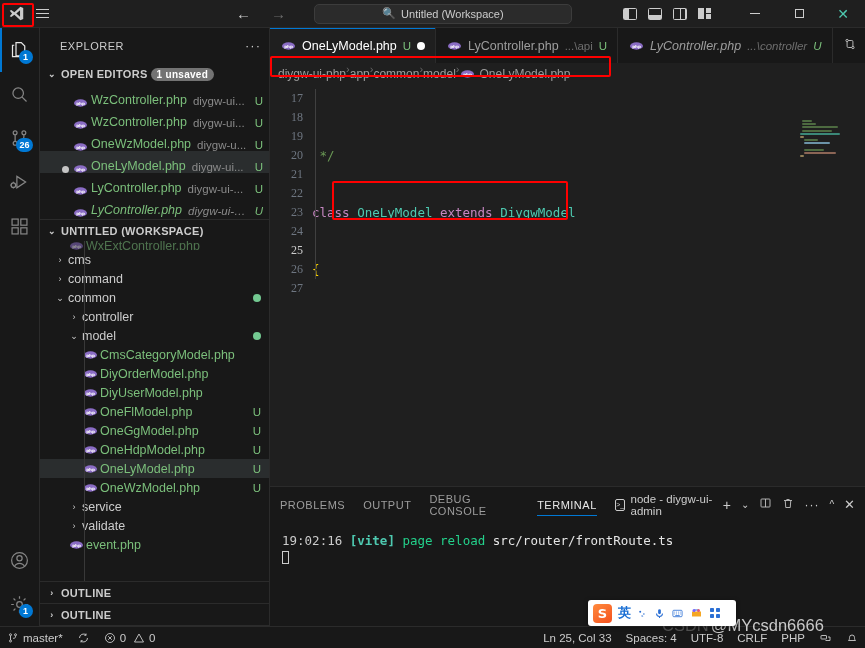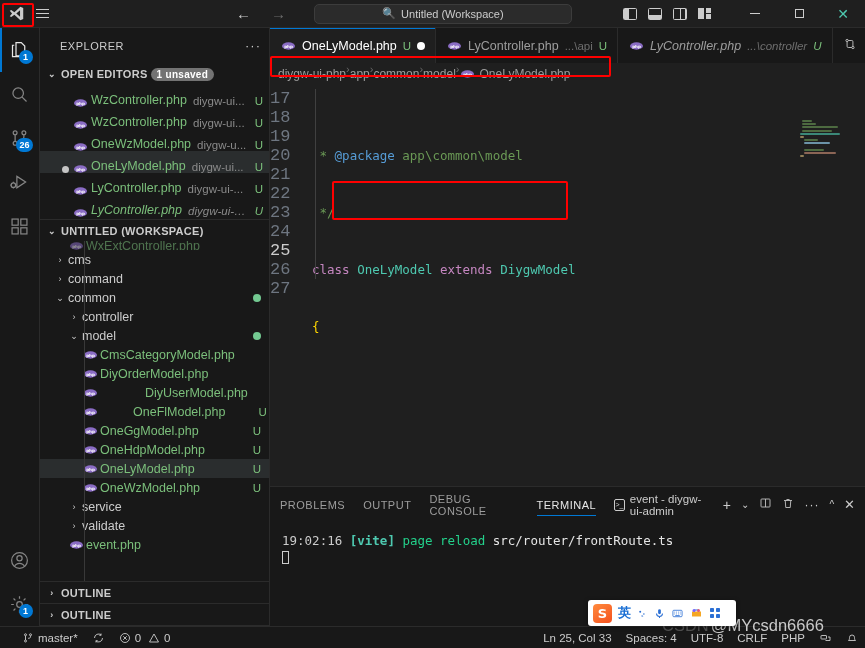--- a/index.html
+++ b/index.html
@@ -120,22 +120,22 @@
   .tab .tdesc{color:#6e6e6e;font-size:11.5px;}
   .tab .tu{color:#7bbf7b;font-size:11.5px;}
   .tab.italic .tname,.tab.italic .tdesc,.tab.italic .tu{font-style:italic;}
   .tab .tdot{width:8px;height:8px;border-radius:50%;background:#ffffff;display:block;}
   .tabactions{margin-left:auto;display:flex;align-items:center;gap:13px;padding:0 10px;color:#cccccc;}
   .breadcrumbs{
     height:22px;display:flex;padding-left:8px;gap:0;font-size:12px;color:#9d9d9d;background:#1f1f1f;flex:none;
   }
   .bc-sep{color:#6b6b6b;font-size:11px;}
   .editor{flex:1;display:flex;min-height:0;position:relative;background:#1f1f1f;overflow:hidden;}
-  .gutter{width:42px;flex:none;padding-right:9px;padding-top:4px;
-    font-family:Liberation Mono, monospace;font-size:17px;color:#6e7681;line-height:19px;}
+  .gutter{width:42px;flex:none;text-align:right;padding-right:9px;padding-top:4px;
+    font-family:Liberation Serif, serif;font-size:12px;color:#6e7681;line-height:19px;}
   .gutter .cur{color:#cccccc;}
   .codearea{flex:1;padding-top:4px;position:relative;font-family:"DejaVu Sans Mono",monospace;font-size:12.5px;line-height:19px;white-space:pre;min-width:0;}
   .indent-guide{position:absolute;left:3px;top:4px;width:1px;background:#404040;}
   .minimap{position:absolute;right:9px;top:0;width:58px;bottom:0;}
   .mm-line{height:2px;margin-bottom:1.2px;border-radius:1px;}
   .kw{color:#569cd6;} .kw2{color:#c586c0;} .cls{color:#4ec9b0;}
   .var{color:#9cdcfe;} .str{color:#ce9178;} .cmt{color:#6a9955;}
   .punc{color:#cccccc;} .yel{color:#ffd700;}
   .doc{color:#6a9955;}
 
@@ -147,21 +147,21 @@
   .ptab.active::after{content:"";position:absolute;left:0;right:0;bottom:6px;height:1px;background:#0078d4;}
   .panel-actions{margin-left:auto;display:flex;align-items:center;gap:10px;color:#cccccc;font-size:12px;}
   .term-sel{display:flex;align-items:center;gap:5px;font-size:11.5px;color:#cccccc;}
   .term-ico{width:14px;height:12px;border:1.2px solid #cccccc;border-radius:2px;display:flex;align-items:center;justify-content:center;font-size:7px;color:#cccccc;}
   .panel-body{flex:1;padding:10px 12px;font-family:"DejaVu Sans Mono",monospace;font-size:12.5px;line-height:17px;color:#cccccc;overflow:hidden;}
   .t-time{color:#cccccc;} .t-vite{color:#4ec9b0;font-weight:bold;} .t-grn{color:#23d18b;} .t-path{color:#e5e5e5;}
   .cursor-blk{display:inline-block;width:7px;height:13px;border:1px solid #cccccc;vertical-align:-2px;}
 
   
   .statusbar{height:22px;background:#181818;display:flex;align-items:center;flex:none;font-size:11.5px;color:#cccccc;border-top:1px solid #2b2b2b;}
-  .sb-l{display:flex;align-items:center;gap:0;margin-left:15px;}
+  .sb-l{display:flex;align-items:center;gap:0;}
   .sb-itm{padding:0 7px;height:22px;display:flex;align-items:center;gap:4px;white-space:nowrap;cursor:pointer;}
   .sb-r{margin-left:auto;display:flex;align-items:center;}
 
   
   .redbox{position:absolute;border:2px solid #ff0000;border-radius:2px;pointer-events:none;z-index:60;}
 
   
   .ime{
     position:absolute;left:588px;top:600px;width:148px;height:26px;background:#ffffff;border-radius:3px;
     display:flex;align-items:center;gap:6px;padding:0 5px;z-index:70;box-shadow:0 1px 4px rgba(0,0,0,.5);
@@ -418,30 +418,30 @@
           </div>
           <div class="tree-row phpfile" style="padding-left: 42px;">
             <span class="php-ico">
               <svg width="13" height="8" viewBox="0 0 32 18">
                 <ellipse cx="16" cy="9" rx="16" ry="9" fill="#8a6cc4"></ellipse>
                 <text x="16" y="13" font-size="10" font-family="DejaVu Sans" fill="#ffffff" text-anchor="middle" font-weight="bold">php</text>
               </svg>
             </span>
             <span class="lbl">DiyOrderModel.php</span>
           </div>
-          <div class="tree-row phpfile" style="padding-left: 42px; gap: 45px;">
+          <div class="tree-row phpfile" style="padding-left: 42px;">
             <span class="php-ico">
               <svg width="13" height="8" viewBox="0 0 32 18">
                 <ellipse cx="16" cy="9" rx="16" ry="9" fill="#8a6cc4"></ellipse>
                 <text x="16" y="13" font-size="10" font-family="DejaVu Sans" fill="#ffffff" text-anchor="middle" font-weight="bold">php</text>
               </svg>
             </span>
             <span class="lbl">DiyUserModel.php</span>
           </div>
-          <div class="tree-row phpfile" style="padding-left: 42px; gap: 33px;">
+          <div class="tree-row phpfile" style="padding-left: 42px;">
             <span class="php-ico">
               <svg width="13" height="8" viewBox="0 0 32 18">
                 <ellipse cx="16" cy="9" rx="16" ry="9" fill="#8a6cc4"></ellipse>
                 <text x="16" y="13" font-size="10" font-family="DejaVu Sans" fill="#ffffff" text-anchor="middle" font-weight="bold">php</text>
               </svg>
             </span>
             <span class="lbl">OneFlModel.php</span>
             <span class="ustat">U</span>
           </div>
           <div class="tree-row phpfile" style="padding-left: 42px;">
@@ -593,21 +593,20 @@
             <div>21</div>
             <div>22</div>
             <div>23</div>
             <div>24</div>
             <div class="cur">25</div>
             <div>26</div>
             <div>27</div>
           </div>
         <div class="codearea">
           <div class="indent-guide" style="top:4px;height:190px;"></div>
-          <div><span class="doc"> * <span style="color:#569cd6;">@package</span> app\common\model</span></div>
           <div><span class="doc"> */</span></div>
           <div><span class="kw2">class</span> <span class="cls">OneLyModel</span> <span class="kw2">extends</span> <span class="cls">DiygwModel</span></div>
           <div><span class="yel">{</span></div>
           
           
           
           
           
         </div>
         <div class="minimap" id="minimap">
@@ -639,21 +638,21 @@
 
       <div class="panel">
         <div class="panel-head">
           <span class="ptab">PROBLEMS</span>
           <span class="ptab">OUTPUT</span>
           <span class="ptab">DEBUG CONSOLE</span>
           <span class="ptab active">TERMINAL</span>
           <div class="panel-actions">
             <span class="term-sel">
               <span class="term-ico">&gt;_</span>
-              <span>event - diygw-ui-admin</span>
+              <span>node - diygw-ui-admin</span>
             </span>
             <span style="font-size:14px;">+</span>
             <span style="font-size:10px;">⌄</span>
             <span>
               <svg width="13" height="12" viewBox="0 0 24 24" fill="none" stroke="#cccccc" stroke-width="1.7">
                   <rect x="3" y="4" width="18" height="16" rx="1.5"></rect>
                   <path d="M12 4v16"></path>
                 </svg>
             </span>
             <span>

